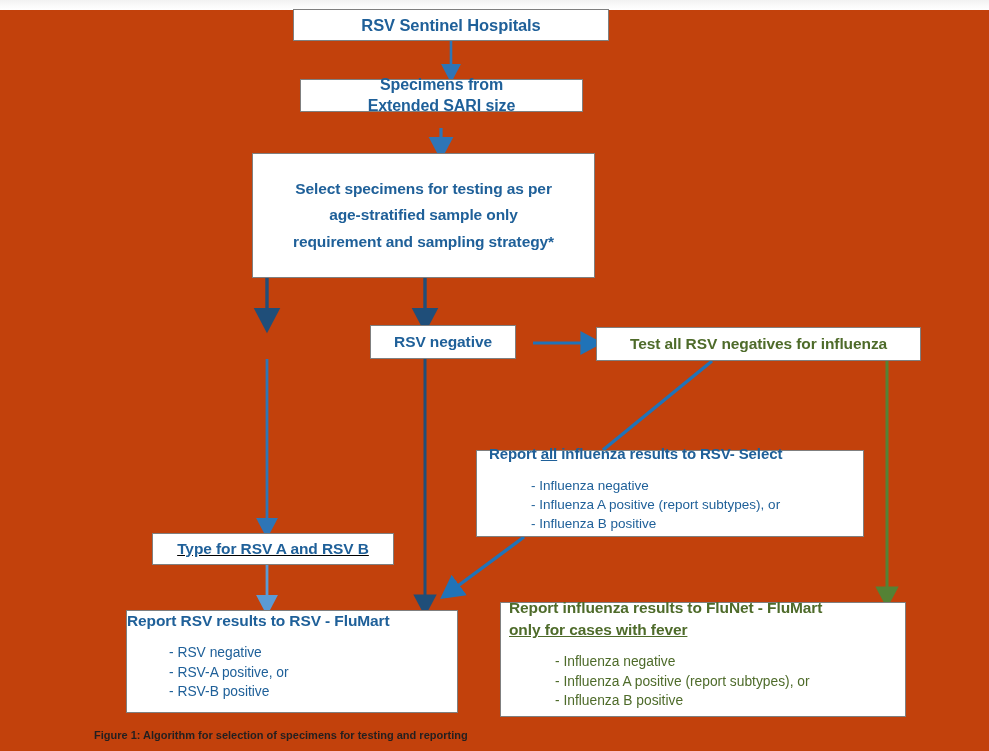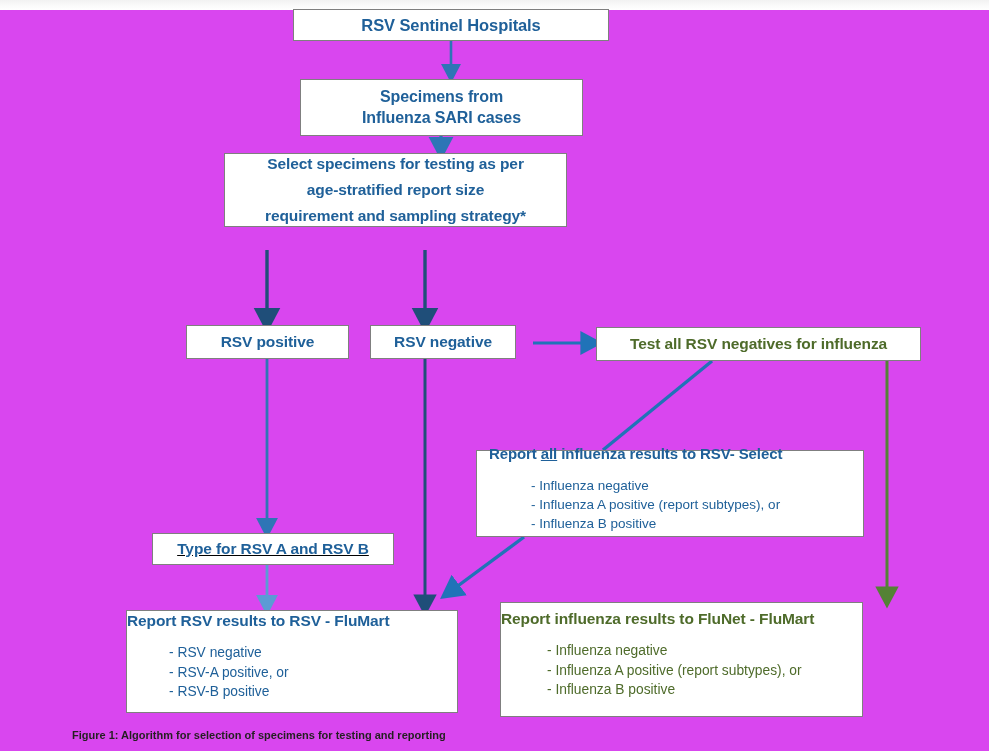--- a/index.html
+++ b/index.html
@@ -7,21 +7,21 @@
     padding: 0;
     background: #ffffff;
   }
   body {
     font-family: "Liberation Sans", sans-serif;
   }
   #canvas {
     position: relative;
     width: 989px;
     height: 751px;
-    background: #d946ef;
+    background: #c2410c;
     overflow: hidden;
   }
   .top-shade {
     position: absolute;
     left: 0;
     top: 0;
     width: 989px;
     height: 10px;
     background: linear-gradient(to bottom, #f2f2f2 0%, #fafafa 55%, #ffffff 100%);
   }
@@ -63,42 +63,42 @@
     list-style: none;
   }
   .bullets li {
     white-space: nowrap;
     line-height: 1.42;
   }
   .u { text-decoration: underline; }
 
   
   #n-sentinel     { left: 293px; top: 9px;   width: 316px; height: 32px; font-size: 16.5px; }
-  #n-specimens    { left: 300px; top: 79px;  width: 283px; height: 57px; font-size: 16px; }
-  #n-select       { left: 224px; top: 153px; width: 343px; height: 74px; font-size: 15.5px; }
+  #n-specimens    { left: 300px; top: 79px;  width: 283px; height: 33px; font-size: 16px; }
+  #n-select       { left: 252px; top: 153px; width: 343px; height: 125px; font-size: 15.5px; }
   #n-rsvpos       { left: 186px; top: 325px; width: 163px; height: 34px; font-size: 15.5px; }
   #n-rsvneg       { left: 370px; top: 325px; width: 146px; height: 34px; font-size: 15.5px; }
   #n-testall      { left: 596px; top: 327px; width: 325px; height: 34px; font-size: 15.5px; }
   #n-reportall    { left: 476px; top: 450px; width: 388px; height: 87px; font-size: 15px; padding-left: 12px; }
   #n-type         { left: 152px; top: 533px; width: 242px; height: 32px; font-size: 15.5px; text-decoration: underline; }
   #n-reportrsv    { left: 126px; top: 610px; width: 332px; height: 103px; font-size: 15.5px; padding-left: 0; }
-  #n-reportflu    { left: 500px; top: 602px; width: 363px; height: 115px; font-size: 15.5px; padding-left: 0; }
+  #n-reportflu    { left: 500px; top: 602px; width: 406px; height: 115px; font-size: 15.5px; padding-left: 8px; }
 
   #n-reportall .ttl,
   #n-reportrsv .ttl,
   #n-reportflu .ttl { margin-bottom: 2px; }
 
   #n-reportall .bullets { padding-left: 32px; font-size: 13.5px; }
   #n-reportrsv .bullets { padding-left: 32px; font-size: 13.8px; }
   #n-reportflu .bullets { padding-left: 36px; font-size: 13.8px; }
   #n-reportflu .ttl { line-height: 1.30; }
 
   .caption {
     position: absolute;
-    left: 72px;
+    left: 94px;
     top: 729px;
     font-size: 11px;
     font-weight: 700;
     color: #231f20;
     white-space: nowrap;
   }
 </style>
 </head>
 <body>
 
@@ -169,32 +169,29 @@
       <line x1="887" y1="361" x2="887" y2="596" stroke="#548235" stroke-width="3.0" marker-end="url(#ah-green)"></line>
     </g>
   </svg>
 
   <div class="node center" id="n-sentinel">
     <div class="ttl blue">RSV Sentinel Hospitals</div>
   </div>
 
   <div class="node center" id="n-specimens">
     <div class="ttl blue line-row">Specimens from</div>
-    <div class="ttl blue line-row">Influenza SARI cases</div>
+    <div class="ttl blue line-row">Extended SARI size</div>
   </div>
 
   <div class="node center" id="n-select">
     <div class="ttl blue line-row" style="margin:3px 0;">Select specimens for testing as per</div>
-    <div class="ttl blue line-row" style="margin:3px 0;">age-stratified report size</div>
+    <div class="ttl blue line-row" style="margin:3px 0;">age-stratified sample only</div>
     <div class="ttl blue line-row" style="margin:3px 0;">requirement and sampling strategy*</div>
   </div>
 
-  <div class="node center" id="n-rsvpos">
-    <div class="ttl blue">RSV positive</div>
-  </div>
 
   <div class="node center" id="n-rsvneg">
     <div class="ttl blue">RSV negative</div>
   </div>
 
   <div class="node center" id="n-testall">
     <div class="ttl green">Test all RSV negatives for influenza</div>
   </div>
 
   <div class="node" id="n-reportall">
@@ -214,20 +211,21 @@
     <div class="ttl blue line-row">Report RSV results to RSV - FluMart</div>
     <ul class="bullets blue">
       <li>- RSV negative</li>
       <li>- RSV-A positive, or</li>
       <li>- RSV-B positive</li>
     </ul>
   </div>
 
   <div class="node" id="n-reportflu">
     <div class="ttl green line-row">Report influenza results to FluNet - FluMart</div>
+    <div class="ttl green line-row u">only for cases with fever</div>
     <ul class="bullets green">
       <li>- Influenza negative</li>
       <li>- Influenza A positive (report subtypes), or</li>
       <li>- Influenza B positive</li>
     </ul>
   </div>
 
   <div class="caption">Figure 1: Algorithm for selection of specimens for testing and reporting</div>
 
 </div>

